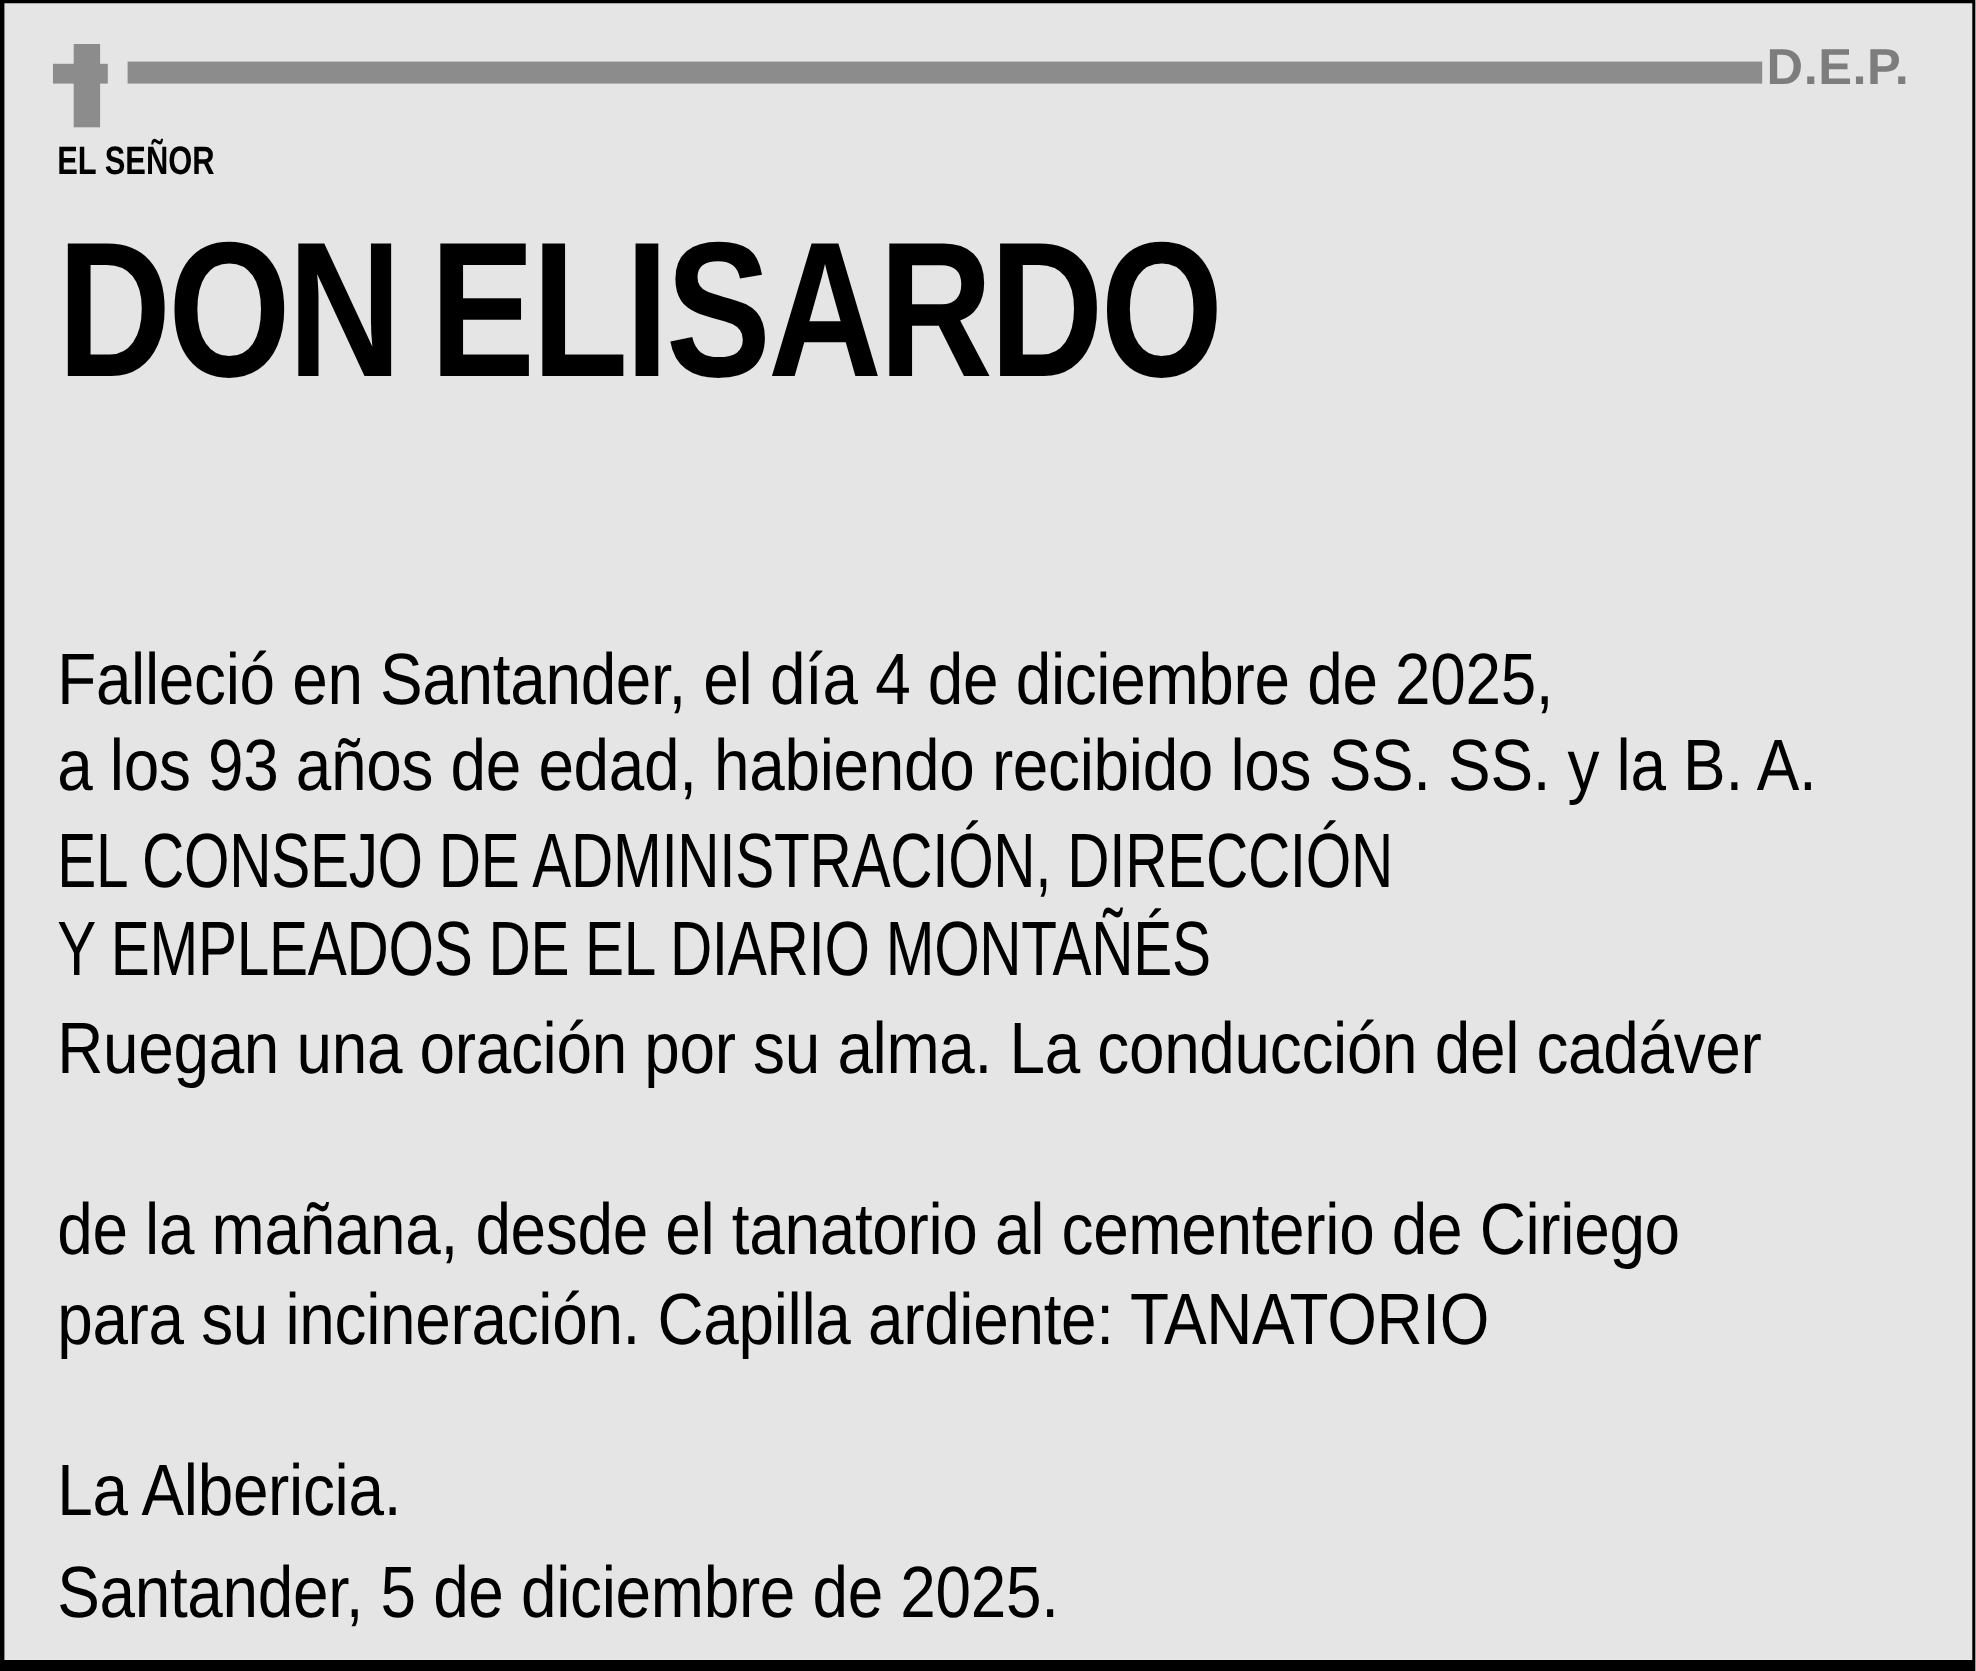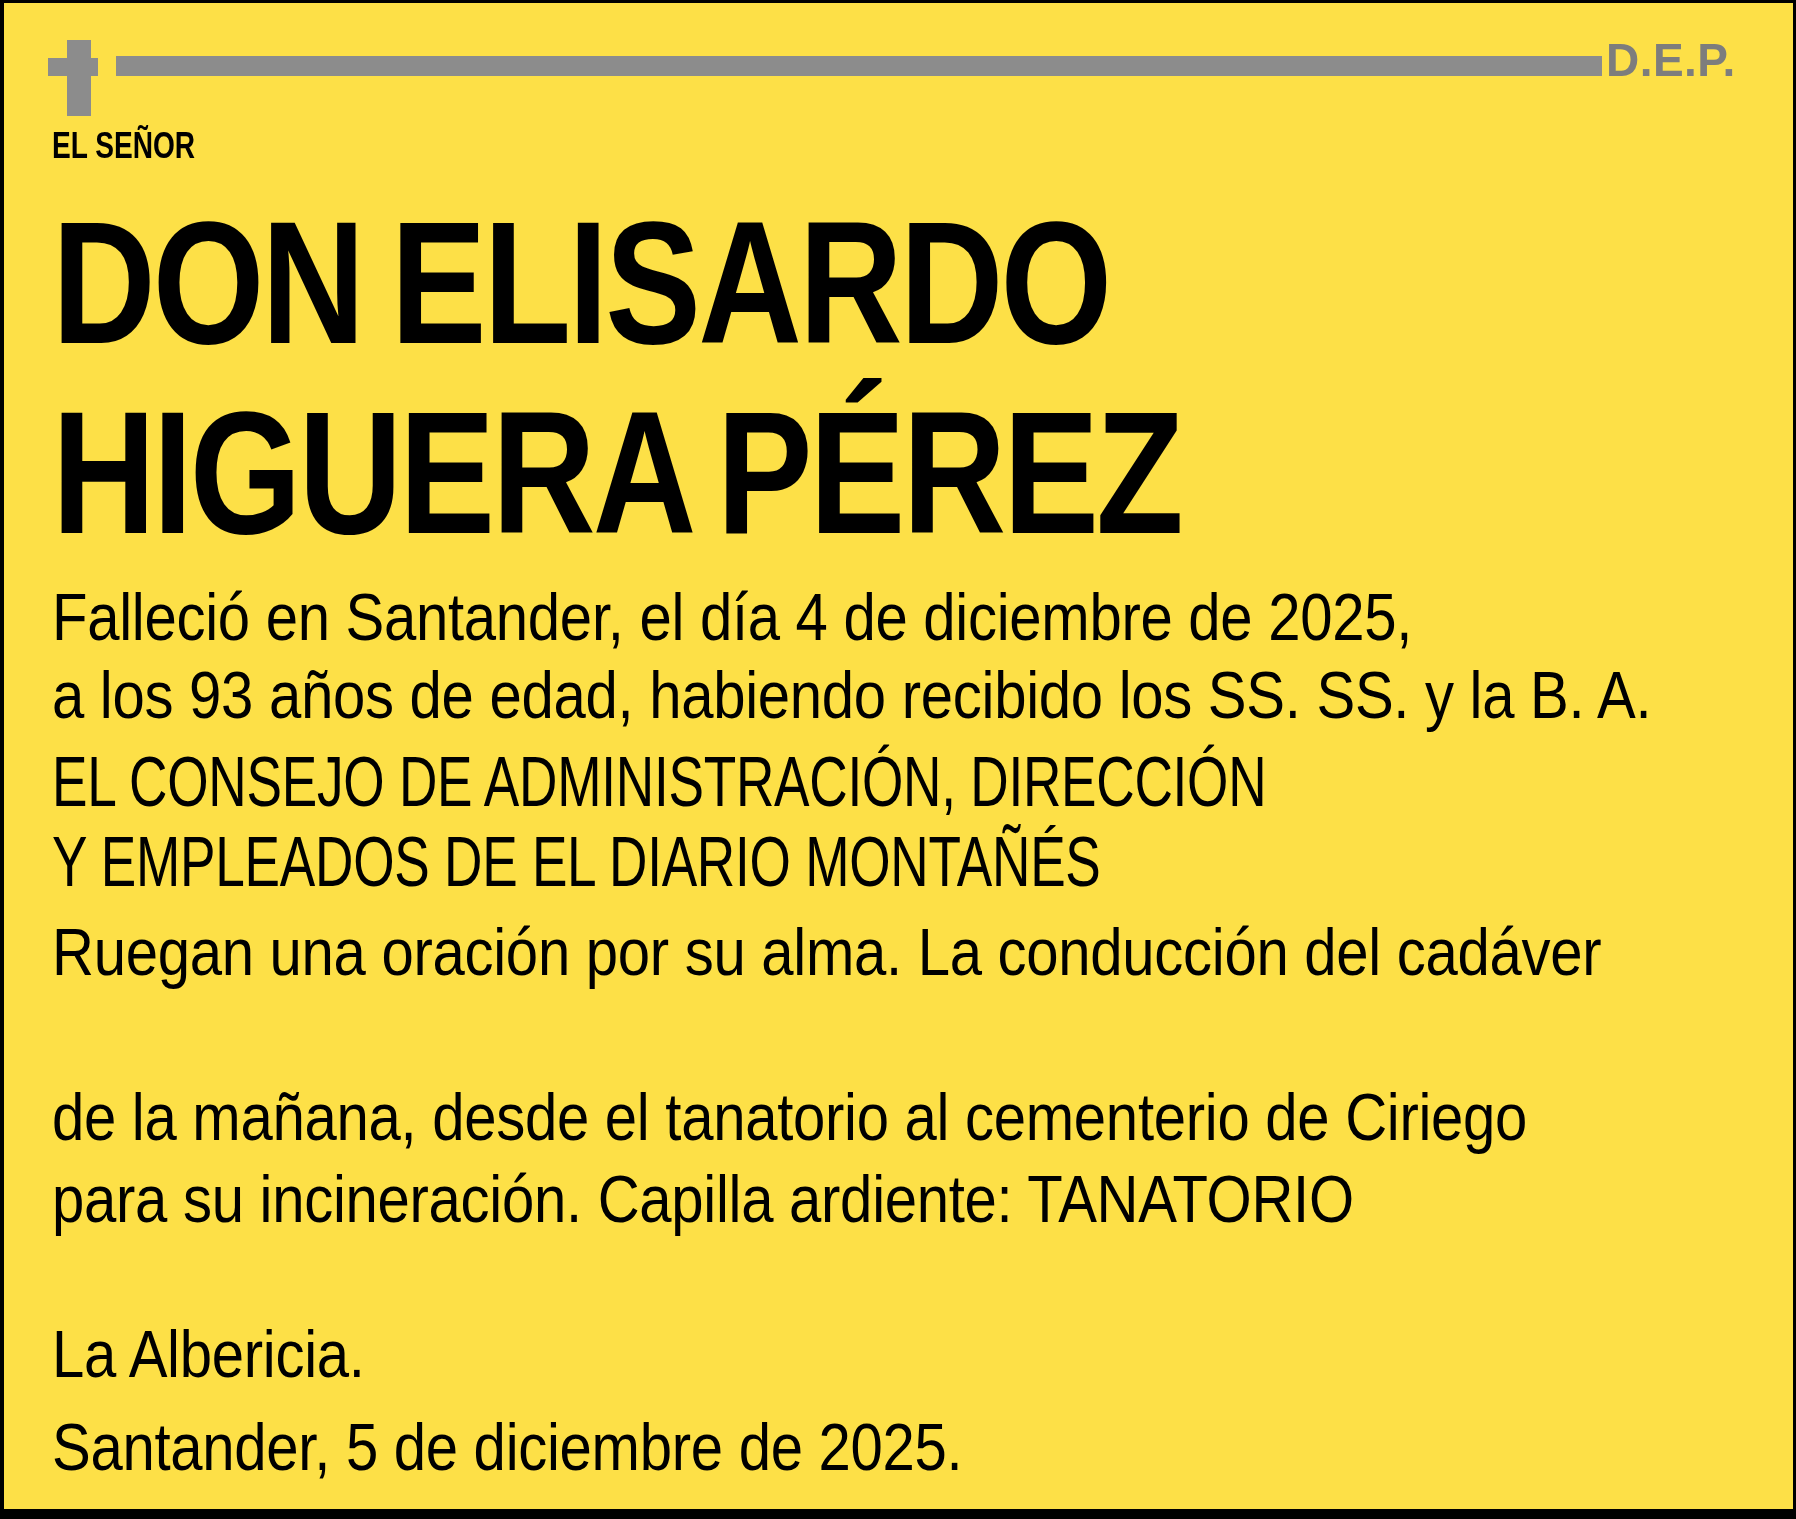--- a/index.html
+++ b/index.html
@@ -1,21 +1,21 @@
 <!DOCTYPE html>
 <html><head>
 <meta charset="utf-8">
 <style>
   html, body { margin: 0; padding: 0; background: #ffffff; }
   .page {
     position: relative;
     width: 1796px;
     height: 1519px;
     box-sizing: border-box;
-    background: #fde047;
+    background: #e5e5e5;
     border-style: solid;
     border-color: #000000;
     border-width: 3px 3px 10px 4px;
     overflow: hidden;
     font-family: "Liberation Sans", "DejaVu Sans", sans-serif;
     color: #000000;
   }
   .line {
     position: absolute;
     left: 48px;
@@ -69,23 +69,20 @@
   <div class="rule"></div>
   <div class="dep">D.E.P.</div>
 
   <div class="line salutation" style="top:125px">
     <span>EL SEÑOR</span>
   </div>
 
   <div class="line title" style="top:192px">
     <span>DON ELISARDO</span>
   </div>
-  <div class="line title" style="top:382px">
-    <span>HIGUERA PÉREZ</span>
-  </div>
 
   <div class="line body" style="top:581px">
     <span>Falleció en Santander, el día 4 de diciembre de 2025,</span>
   </div>
   <div class="line body" style="top:659px">
     <span>a los 93 años de edad, habiendo recibido los SS. SS. y la B. A.</span>
   </div>
 
   <div class="line subhead" style="top:744px">
     <span>EL CONSEJO DE ADMINISTRACIÓN, DIRECCIÓN</span>

